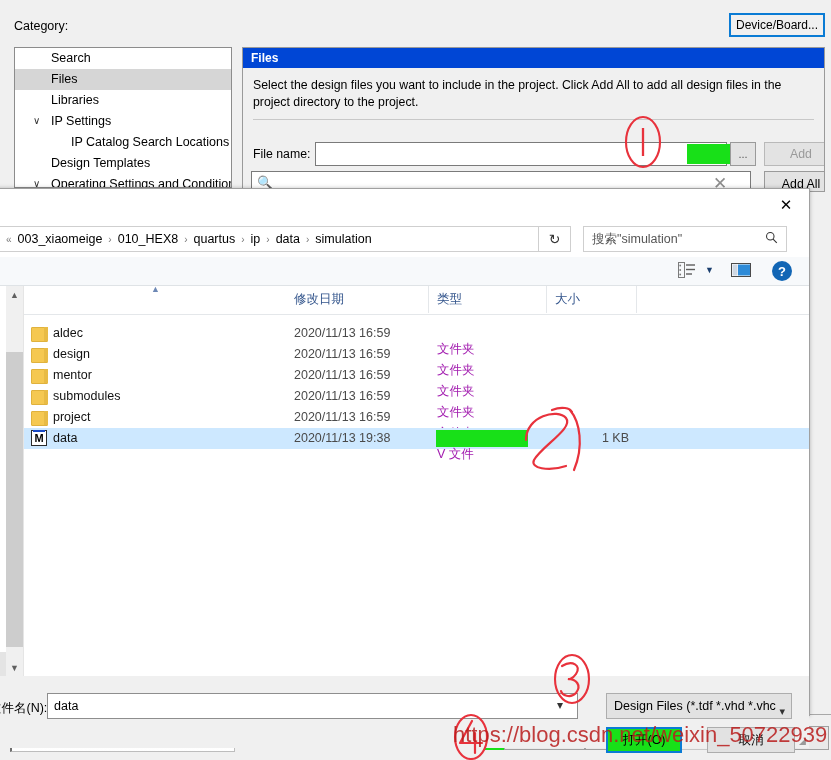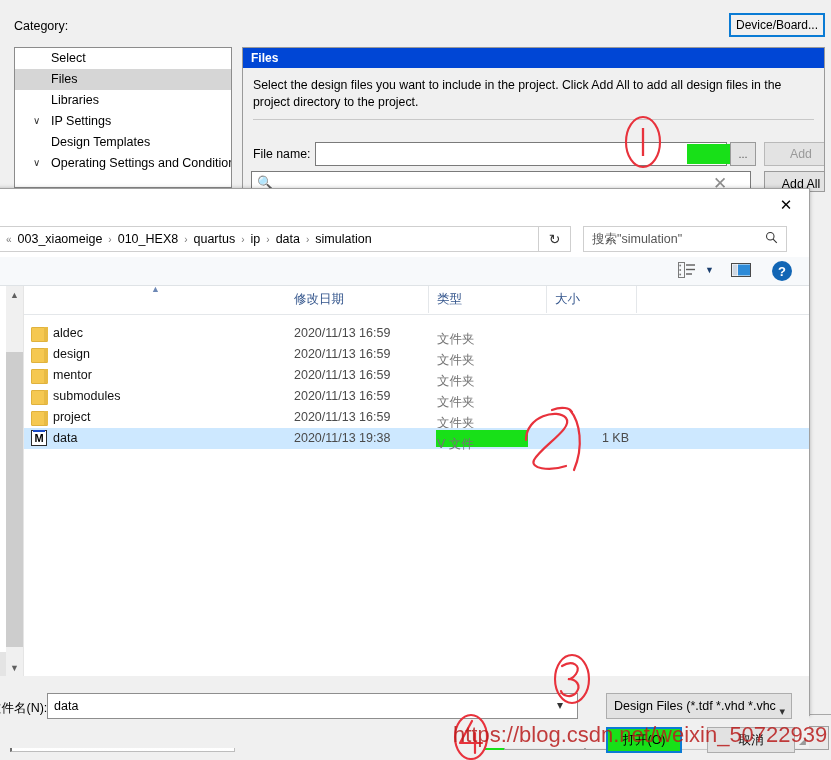--- a/index.html
+++ b/index.html
@@ -148,21 +148,21 @@
   .ficon{position:absolute;left:7px;top:4px;width:15px;height:13px;}
   .folder-ico{background:#f5c851;border:1px solid #e0b23d;border-radius:1px;}
   .folder-ico:after{content:"";position:absolute;right:-1px;top:-1px;width:4px;height:14px;background:#e8bb45;}
   .mico{
     position:absolute;left:7px;top:2px;width:16px;height:16px;background:#fff;
     border:1px solid #2b2b2b;font-size:11px;font-weight:bold;line-height:14px;
     text-align:center;box-sizing:border-box;
   }
   .mico:before{content:"";position:absolute;left:1px;top:-1px;width:12px;height:2px;background:#1a49c4;}
   .fdate{position:absolute;left:270px;top:0;color:#4a4a4a;text-align:right;}
-  .ftype{position:absolute;left:413px;top:6px;color:#737373;}
+  .ftype{position:absolute;left:413px;top:16px;color:#a21caf;}
   .fsize{position:absolute;left:530px;top:0;width:75px;text-align:right;color:#4a4a4a;}
   #type-green{position:absolute;left:412px;top:2px;width:92px;height:17px;background:#18e018;}
   #exp-footer{position:relative;height:72px;background:#f0f0f0;}
   #fn-label{position:absolute;left:2px;top:24px;font-size:12.5px;}
   #fn-input{
     position:absolute;left:60px;top:17px;width:531px;height:26px;background:#fff;
     border:1px solid #8e8e8e;box-sizing:border-box;font-size:12.5px;
     padding-left:6px;line-height:24px;
   }
   #fn-caret{position:absolute;left:570px;top:22px;font-size:12px;color:#333;}
@@ -196,31 +196,34 @@
 <body>
 
 <div id="quartus-bg">
 
   <div id="category-label">Category:</div>
 
   <div id="devboard-btn">Device/Board...</div>
 
   <div id="category-tree">
     <div class="tree-row">
-      <div class="tree-item">Select</div>
+      <div class="tree-item">Search</div>
     </div>
     <div class="tree-row">
       <div class="tree-item sel">Files</div>
     </div>
     <div class="tree-row">
       <div class="tree-item">Libraries</div>
     </div>
     <div class="tree-row">
       <span class="tree-chev" style="top:4px;">∨</span>
       <div class="tree-item">IP Settings</div>
+    </div>
+    <div class="tree-row">
+      <div class="tree-item sub">IP Catalog Search Locations</div>
     </div>
     <div class="tree-row">
       <div class="tree-item">Design Templates</div>
     </div>
     <div class="tree-row">
       <span class="tree-chev" style="top:4px;">∨</span>
       <div class="tree-item">Operating Settings and Conditions</div>
     </div>
   </div>
 

